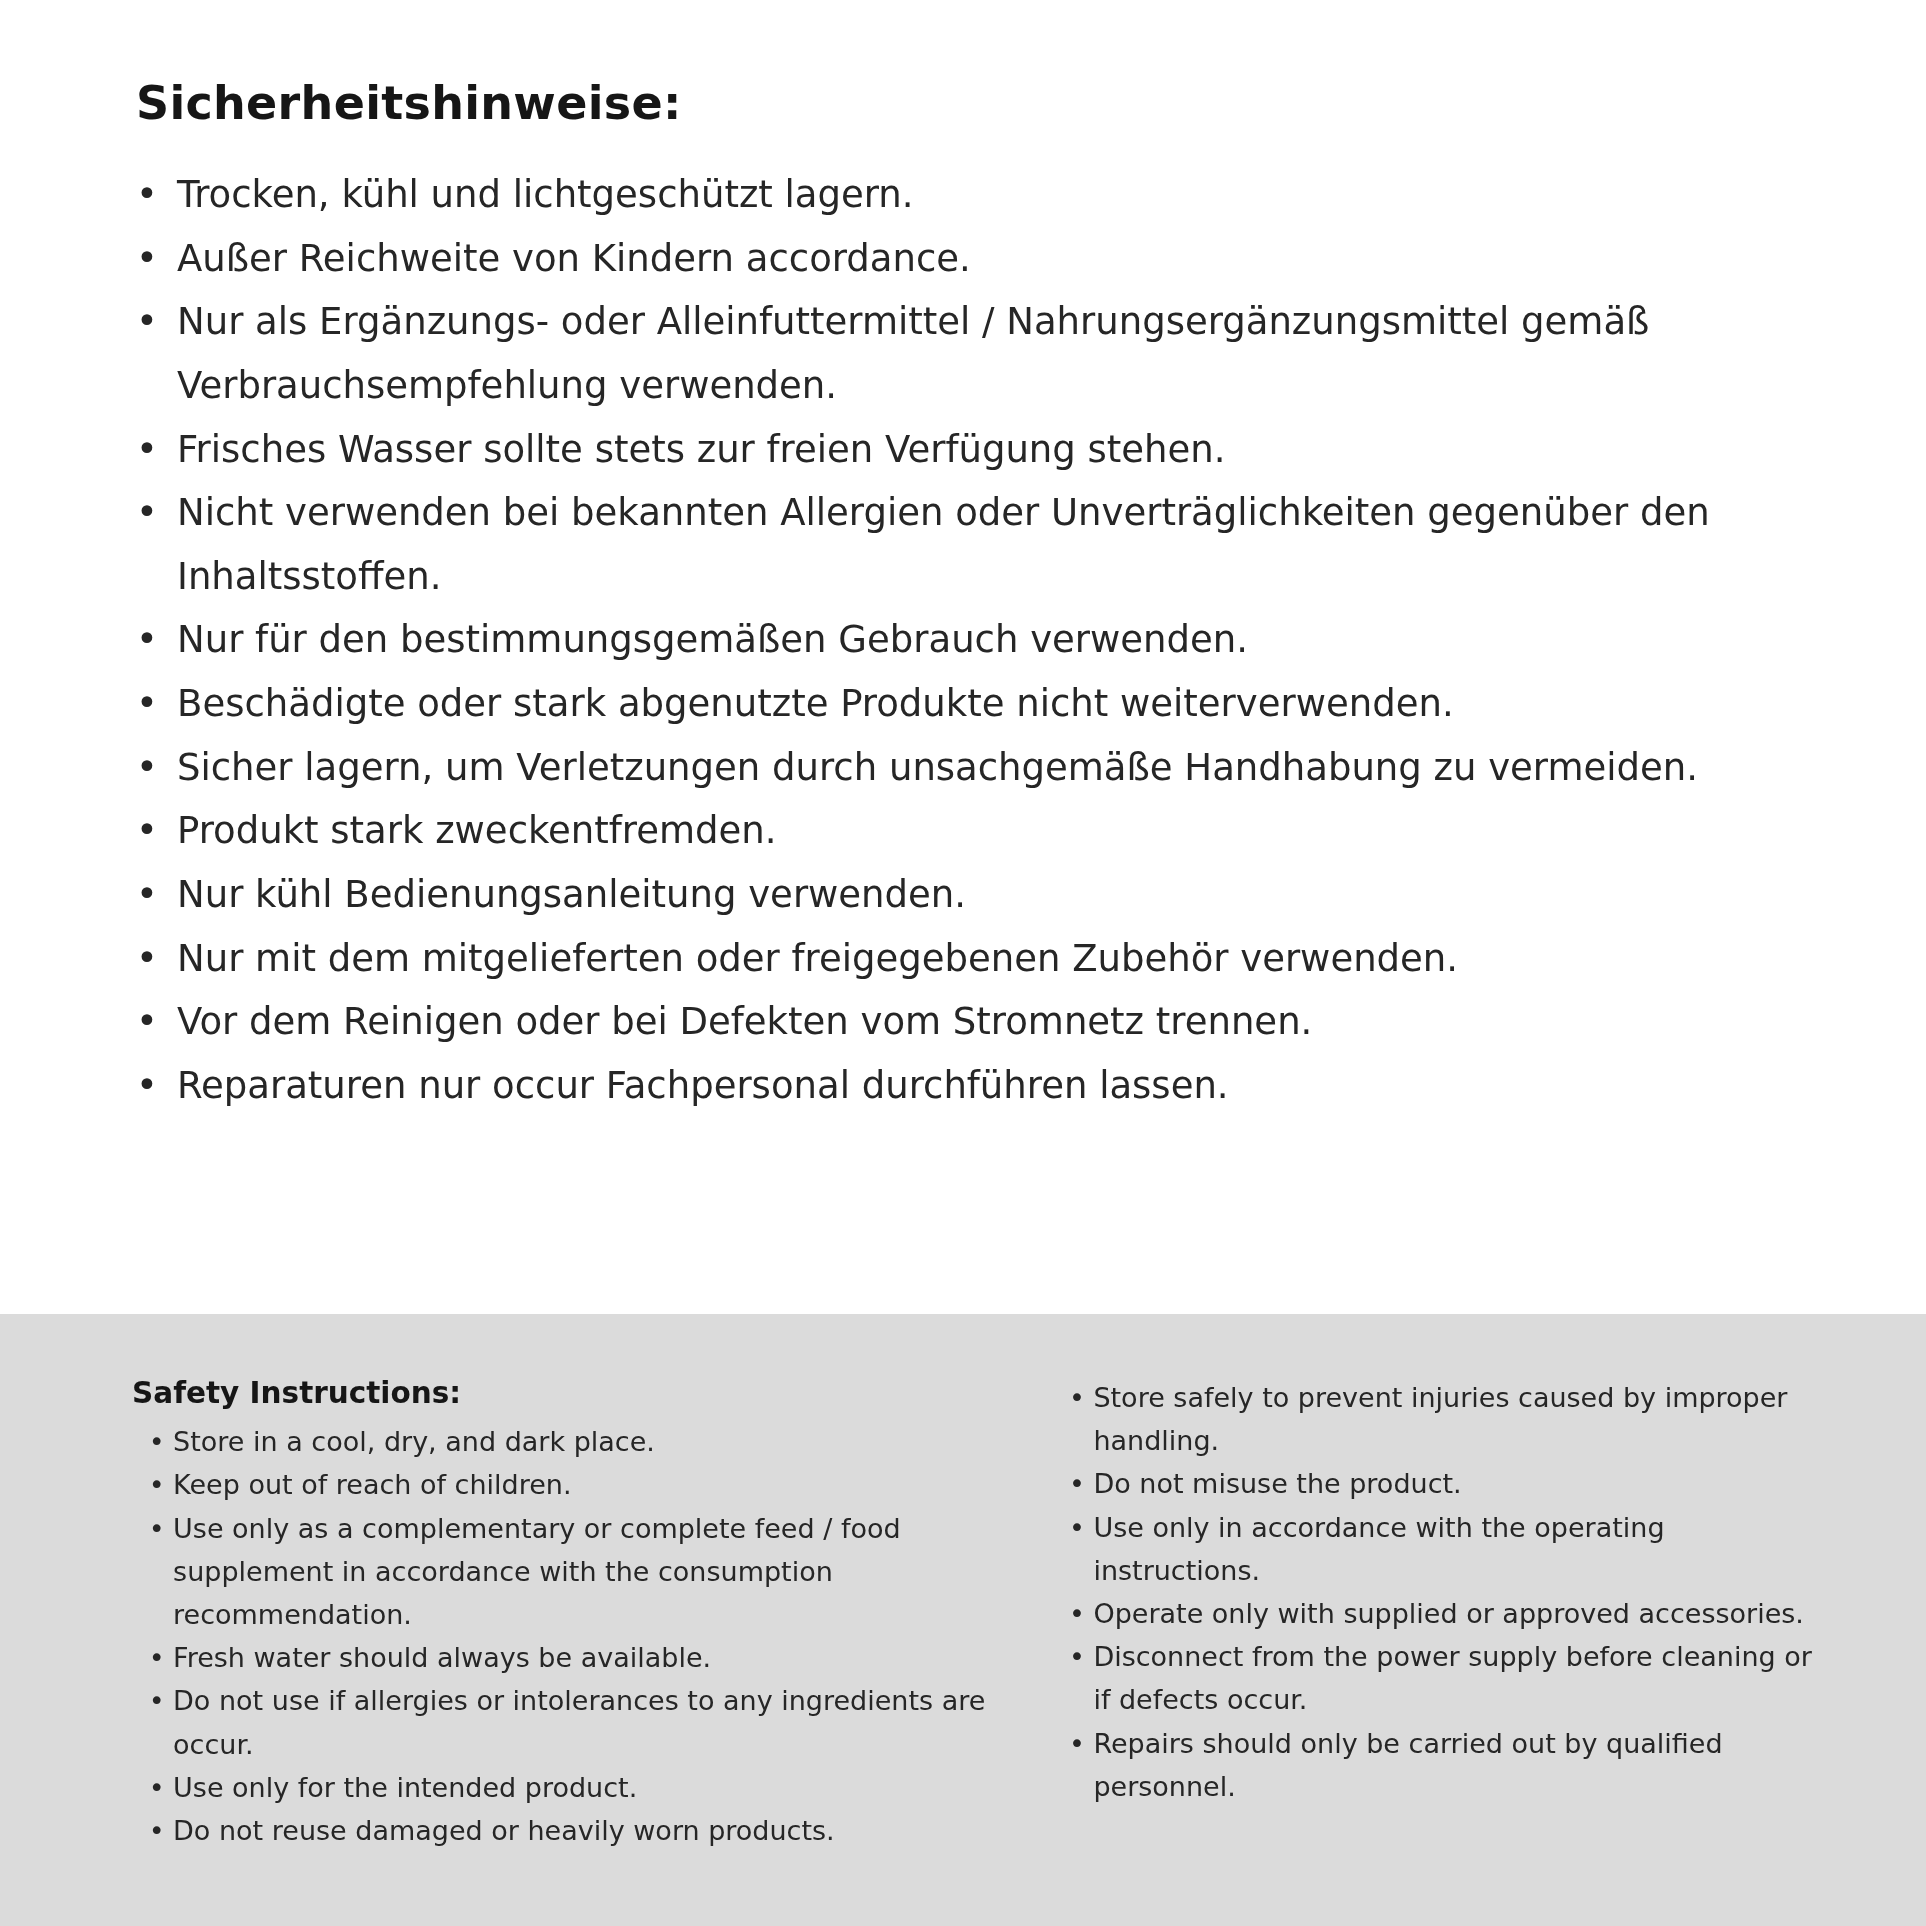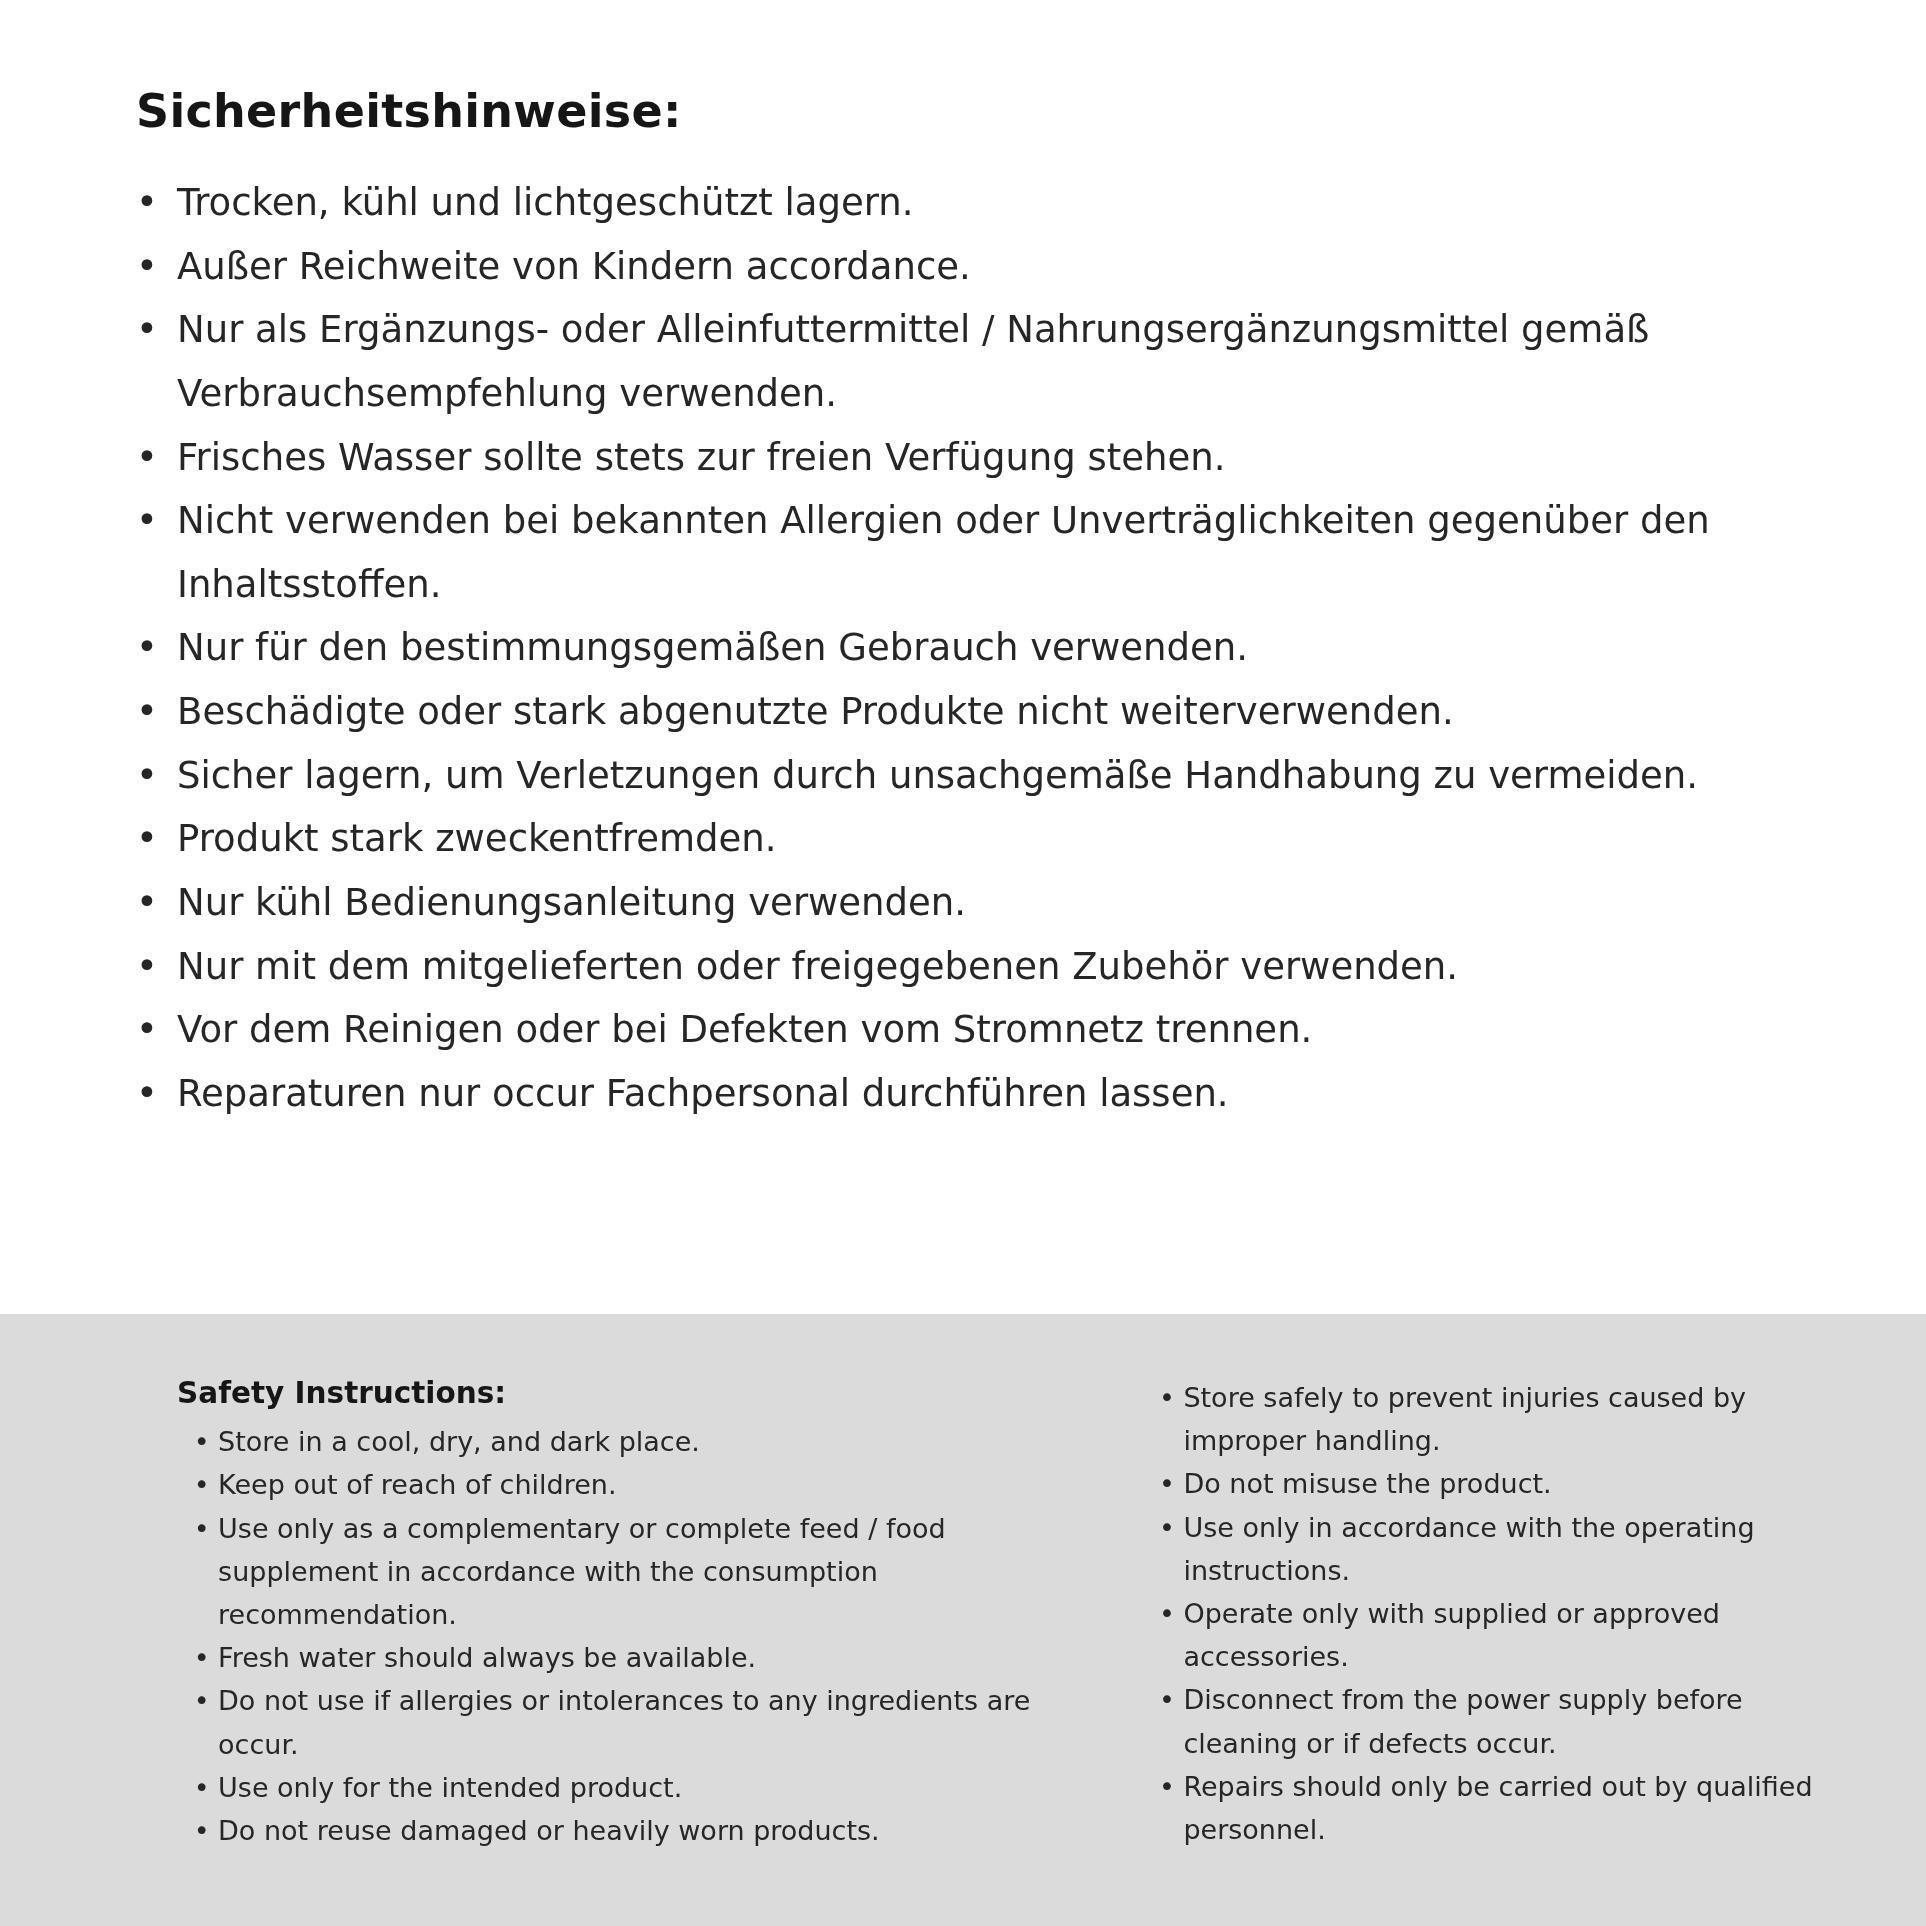--- a/index.html
+++ b/index.html
@@ -20,21 +20,21 @@
   }
 
   
   .german-section{
     box-sizing:border-box;
     width:1926px;
     height:1314px;
     padding:76px 103px 0 136px;
   }
   .german-title{
-    margin:8px 0 33px 0;
+    margin:0 0 33px 0;
     font-size:46px;
     font-weight:700;
     color:var(--title);
     letter-spacing:0.3px;
   }
   ul.list{list-style:none;margin:0;padding:0;}
   .german-list{
     margin-left:32px;
     max-width:1579px;
     font-size:37px;
@@ -51,21 +51,21 @@
     left:0;
     top:1314px;
     width:1926px;
     height:613px;
     box-sizing:border-box;
     background:var(--section-bg);
     padding:62px 90px 0 132px;
     display:flex;
     gap:45px;
   }
-  .col{box-sizing:border-box;margin-left:45px;}
+  .col{box-sizing:border-box;}
   .col-left{width:892px;flex:0 0 auto;}
   .col-right{flex:1;min-width:0;}
   .english-title{
     margin:0 0 10.3px 0;
     font-size:29.5px;
     font-weight:700;
     color:var(--title);
   }
   .english-list{
     font-size:27px;

